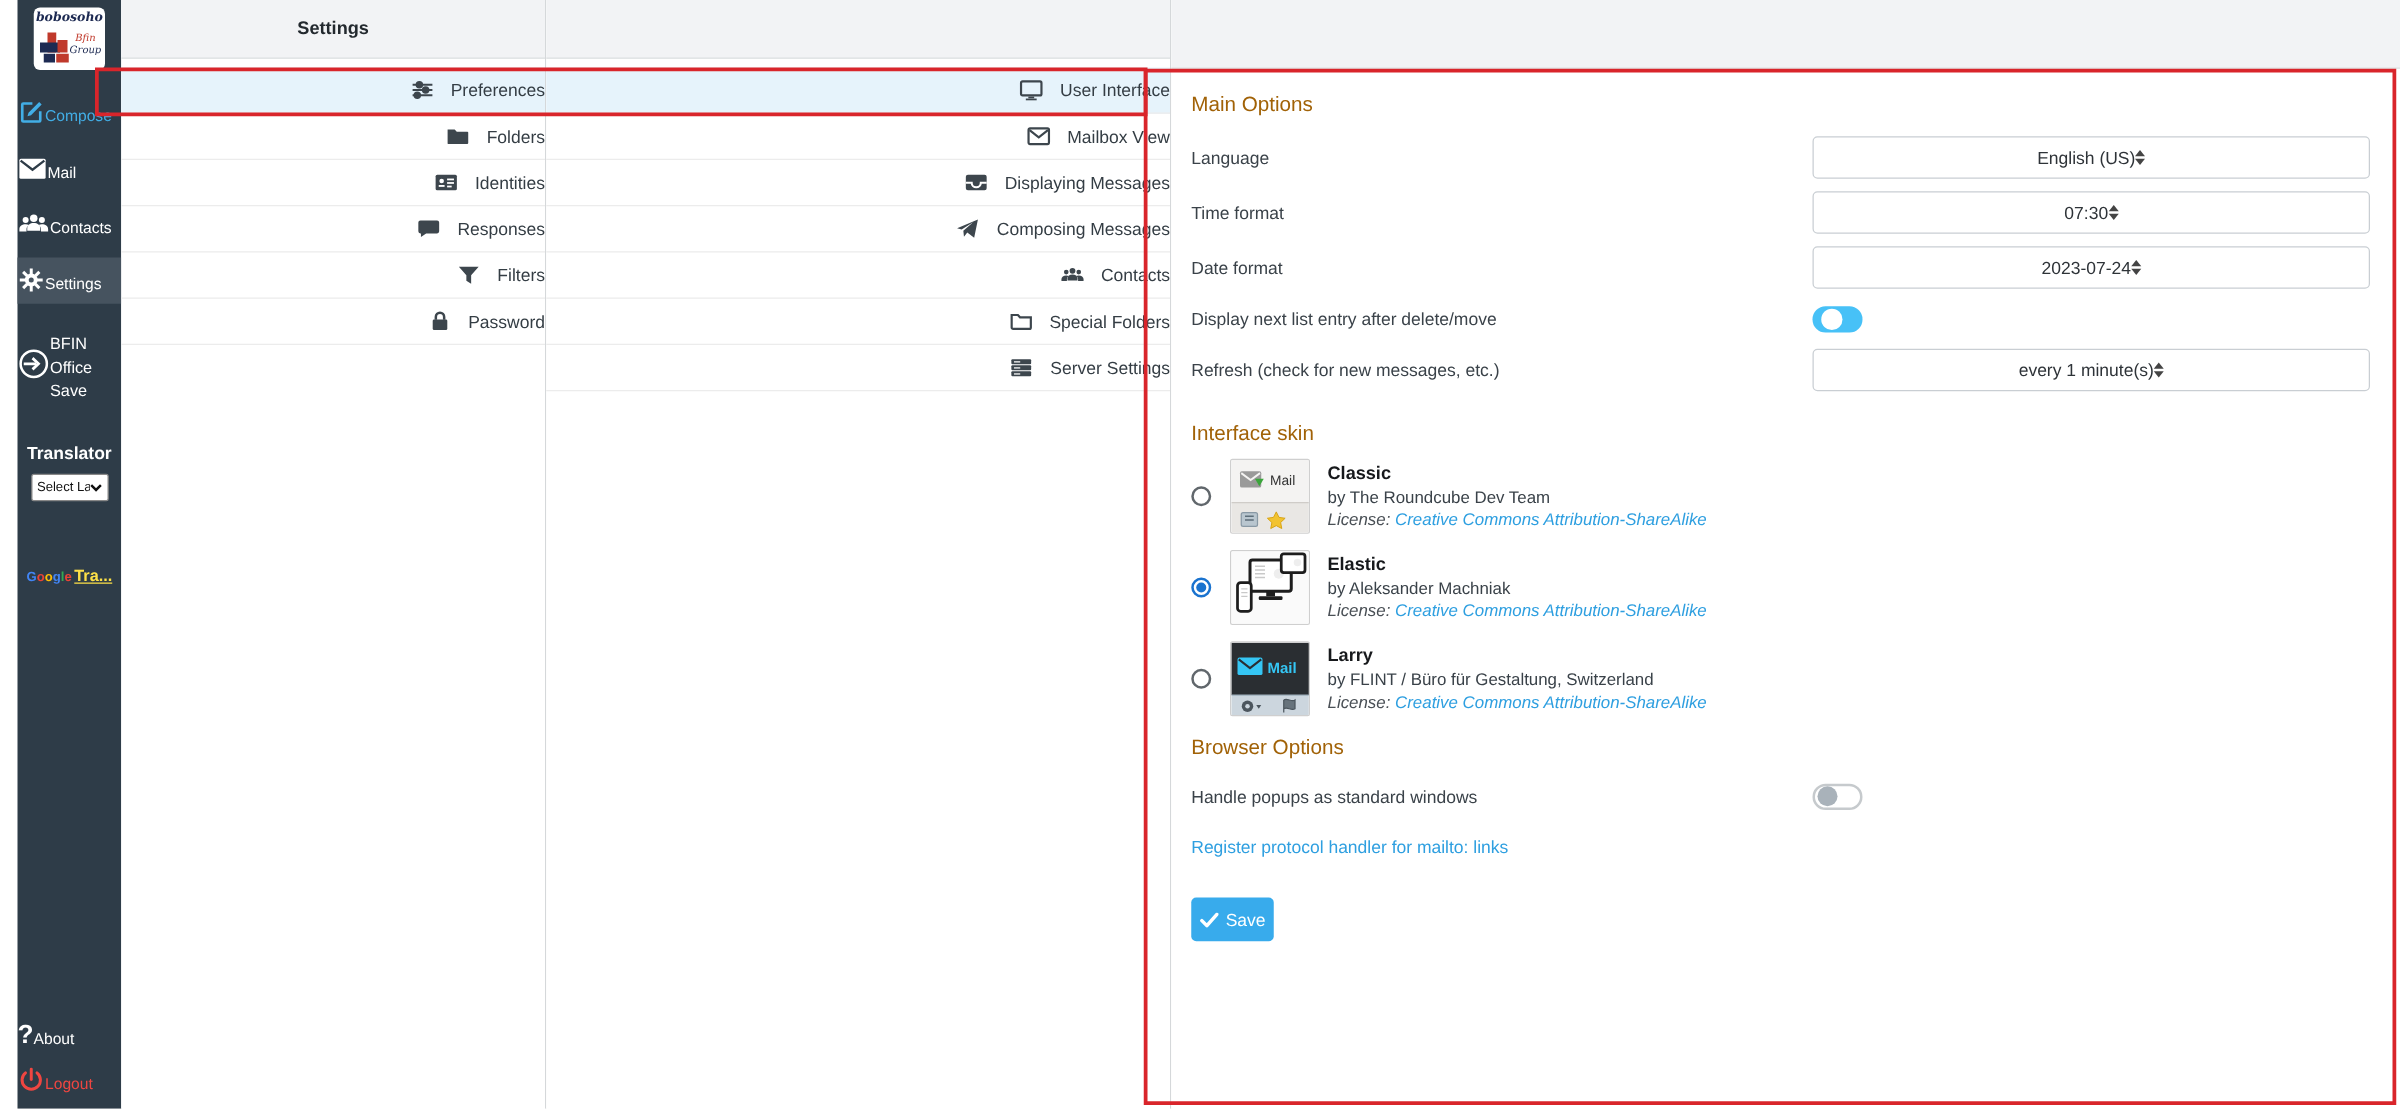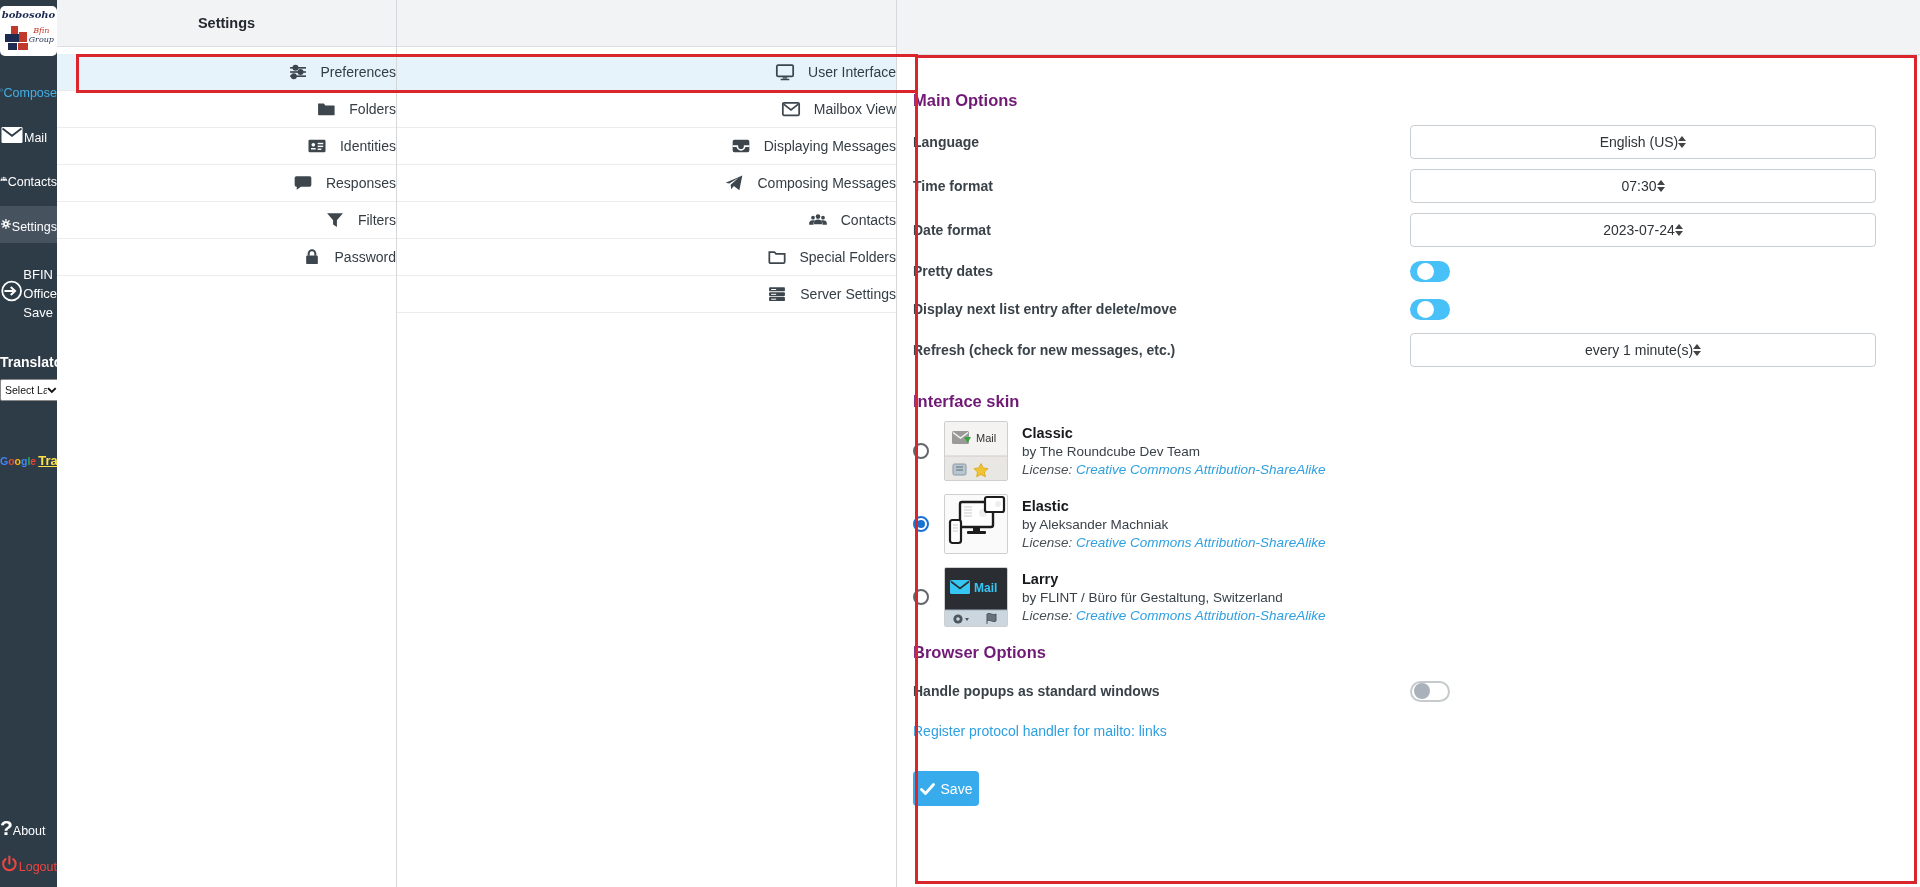--- a/index.html
+++ b/index.html
@@ -1,21 +1,21 @@
 <!DOCTYPE html>
 <html><head>
 <meta charset="utf-8">
 <style>
   * { box-sizing: border-box; margin: 0; padding: 0; }
   html,body { width:1920px; height:887px; overflow:hidden; }
   body { font-family: "Liberation Sans", sans-serif; background:#fff; color:#3a4249; }
   .app { position:relative; display:flex; width:1920px; height:887px; }
 
   
-  .taskbar { width:57px; background:#2e3c48; display:flex; flex-direction:column; align-items:flex-start; flex-shrink:0; }
+  .taskbar { width:83px; background:#2e3c48; display:flex; flex-direction:column; align-items:center; flex-shrink:0;margin-left:14px; }
   .logo-box { width:57px; height:50px; background:#fff; border-radius:5px; margin-top:6px; position:relative; overflow:hidden; cursor:pointer; }
   .logo-line1 { font-family:"DejaVu Serif", serif; font-style:italic; font-weight:bold; font-size:10px; color:#1d2a52; text-align:center; margin-top:3px; }
   .logo-bars { position:absolute; left:5px; top:18px; width:24px; height:26px; }
   .logo-bars div { position:absolute; }
   .b1 { left:6px; top:2px; width:7px; height:16px; background:#c0392b; }
   .b2 { left:0; top:10px; width:16px; height:8px; background:#1d2a52; }
   .b3 { left:14px; top:8px; width:8px; height:10px; background:#c0392b; }
   .b4 { left:3px; top:19px; width:9px; height:7px; background:#1d2a52; }
   .b5 { left:13px; top:19px; width:10px; height:7px; background:#c0392b; }
   .logo-script { position:absolute; right:3px; top:20px; font-family:"DejaVu Serif", serif; font-style:italic; font-size:8px; line-height:9px; color:#c0392b; text-align:center; }
@@ -50,26 +50,26 @@
   .nav-list { list-style:none; padding-top:7px; }
   .nav-row { height:37px; display:flex; align-items:center; padding-left:19px; border-bottom:1px solid #ececec; cursor:pointer; color:#343d44;justify-content:flex-end; }
   .nav-row .nav-icon { width:20px; height:20px; margin-right:13px; flex-shrink:0; color:#3d464d; }
   .nav-row .nav-label { font-size:14px; }
   .nav-row.active { background:#e6f3fb; }
 
   
   .main { flex:1; display:flex; flex-direction:column; background:#fff; min-width:0; }
   .main-top { height:55px; background:#f2f3f5; border-bottom:1px solid #dcdfe1; flex-shrink:0; }
   .main-content { padding:12px 24px 0 16px; }
-  h2.sec-heading { font-size:16.5px; font-weight:bold; color:#701a75; margin:24px 0 10px; }
+  h2.sec-heading { font-size:16.5px; font-weight:normal; color:#a16207; margin:8px 0 10px; }
 
   .form-row { display:flex; align-items:center; }
   .row-select { height:44px; }
   .row-toggle { height:38px; }
-  .form-label { width:497px; font-size:14px; color:#3a4249; flex-shrink:0;font-weight:bold; }
+  .form-label { width:497px; font-size:14px; color:#3a4249; flex-shrink:0; }
   .fake-select { width:466px; height:34px; border:1px solid #c9ced3; border-radius:4px; background:#fff; display:flex; align-items:center; justify-content:center; padding:0 12px; cursor:pointer; }
   .fake-select .sel-value { font-size:14px; color:#2e3338; }
   .spin-arrows { display:flex; flex-direction:column; gap:2px; }
   .spin-arrows i { display:block; width:0; height:0; border-left:4px solid transparent; border-right:4px solid transparent; }
   .arr-up { border-bottom:5px solid #444; }
   .arr-down { border-top:5px solid #444; }
 
   .toggle { width:40px; height:21px; border-radius:11px; position:relative; cursor:pointer; flex-shrink:0; }
   .toggle.on { background:#47c1f7; }
   .toggle.on .knob { position:absolute; top:2px; left:7px; width:17px; height:17px; border-radius:50%; background:#fff; }
@@ -353,26 +353,20 @@
         <span class="form-label">Date format</span>
         <div class="fake-select">
           <span class="sel-value">2023-07-24</span>
           <span class="spin-arrows">
               <i class="arr-up"></i>
               <i class="arr-down"></i>
             </span>
         </div>
       </div>
 
-      <div class="form-row row-toggle">
-        <span class="form-label">Pretty dates</span>
-        <div class="toggle on">
-            <span class="knob"></span>
-          </div>
-      </div>
 
       <div class="form-row row-toggle">
         <span class="form-label">Display next list entry after delete/move</span>
         <div class="toggle on">
             <span class="knob"></span>
           </div>
       </div>
 
       <div class="form-row row-select">
         <span class="form-label">Refresh (check for new messages, etc.)</span>

